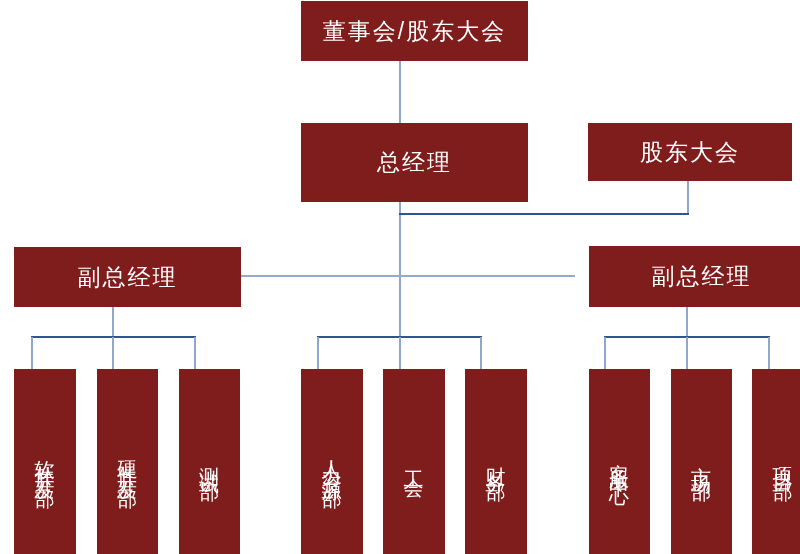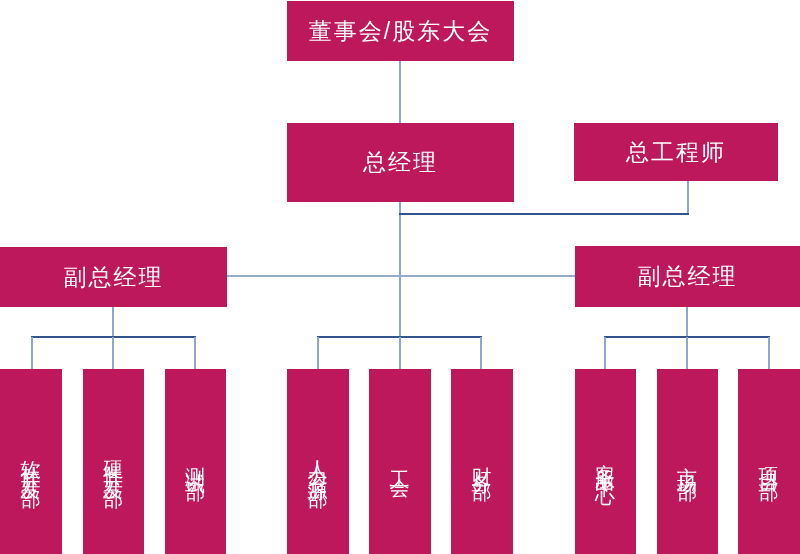--- a/index.html
+++ b/index.html
@@ -2,23 +2,24 @@
 <html><head>
 <meta charset="utf-8">
 <style>
   html,body{margin:0;padding:0;background:#ffffff;}
   #canvas{
     position:relative;width:800px;height:554px;overflow:hidden;
     background:#ffffff;
     font-family:"Liberation Sans","DejaVu Sans",sans-serif;
   }
   .node{
-    position:absolute;background:#be185d;color:#ffffff;
+    position:absolute;background:#7f1d1d;color:#ffffff;
     display:flex;align-items:center;justify-content:center;
     box-sizing:border-box;
+    margin-left:14px;
   }
   .hbox{font-size:23px;letter-spacing:2px;white-space:nowrap;}
   .vbox span{
     writing-mode:vertical-rl;text-orientation:upright;
     font-size:20px;letter-spacing:7px;color:#ffffff;line-height:1;
   }
   .line{position:absolute;}
   .vline{width:2px;background:#8FA8C9;}
   .hline{height:2px;background:#31548D;}
   .hline-light{height:2px;background:#93AAC8;}
@@ -79,21 +80,21 @@
   <div class="line vline drop" id="c-d4"></div>
   <div class="line vline drop" id="c-d5"></div>
   <div class="line vline drop" id="c-d6"></div>
   <div class="line vline drop" id="c-d7"></div>
   <div class="line vline drop" id="c-d8"></div>
   <div class="line vline drop" id="c-d9"></div>
 
   <div class="node hbox" id="n-board">董事会/股东大会</div>
 
   <div class="node hbox" id="n-gm">总经理</div>
-  <div class="node hbox" id="n-ce">总工程师</div>
+  <div class="node hbox" id="n-ce">股东大会</div>
 
   <div class="node hbox" id="n-vpl">副总经理</div>
   <div class="node hbox" id="n-vpr">副总经理</div>
 
   <div class="node vbox" id="n-software">
     <span>软件开发部</span>
   </div>
   <div class="node vbox" id="n-hardware">
     <span>硬件开发部</span>
   </div>

